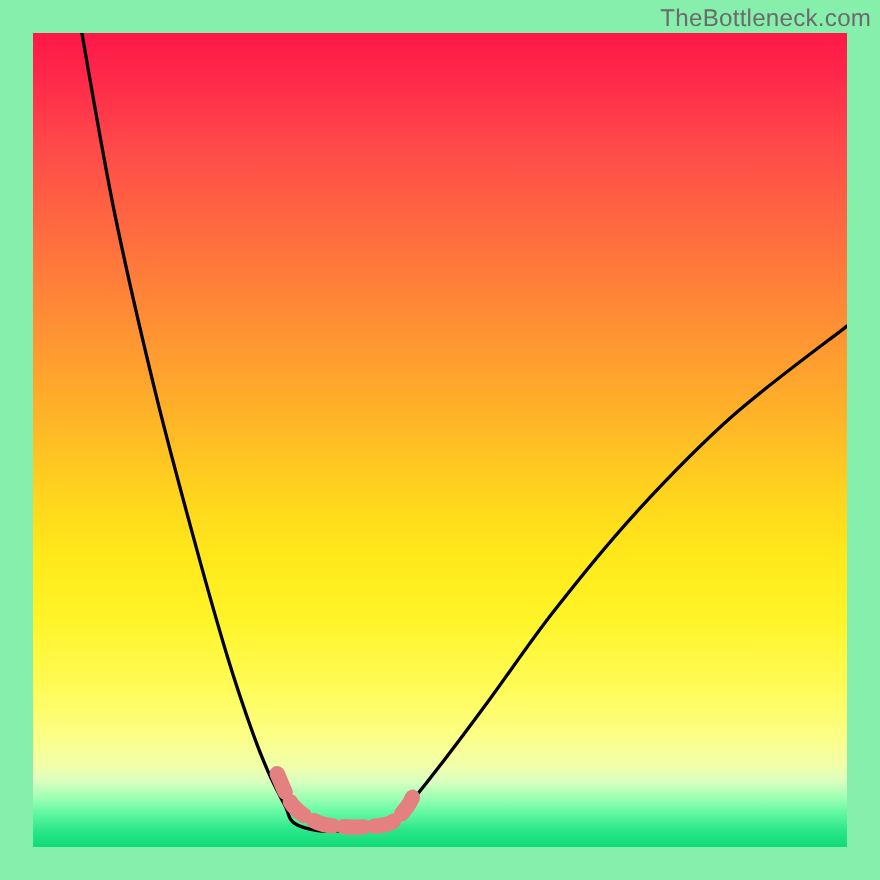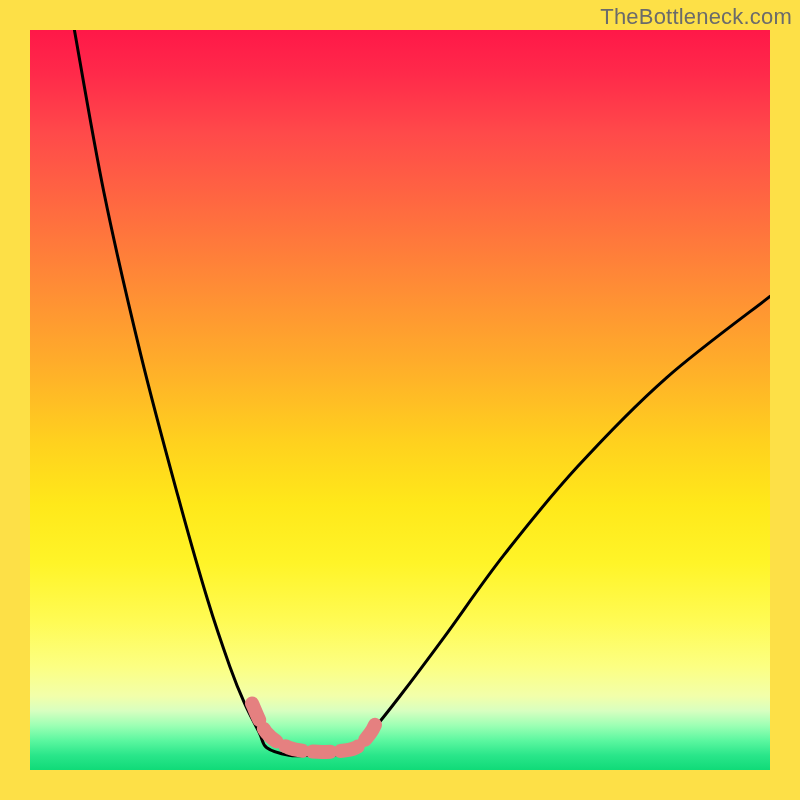--- a/index.html
+++ b/index.html
@@ -10,21 +10,21 @@
     background: #000;
     overflow: hidden;
     font-family: Arial, Helvetica, sans-serif;
   }
   .frame {
     position: absolute;
     left: 0;
     top: 0;
     width: 800px;
     height: 800px;
-    background: #fde047;
+    background: #86efac;
   }
   .plot {
     position: absolute;
     left: 30px;
     top: 30px;
     width: 740px;
     height: 740px;
     
     background: linear-gradient(to bottom,
       #ff1848 0%,

